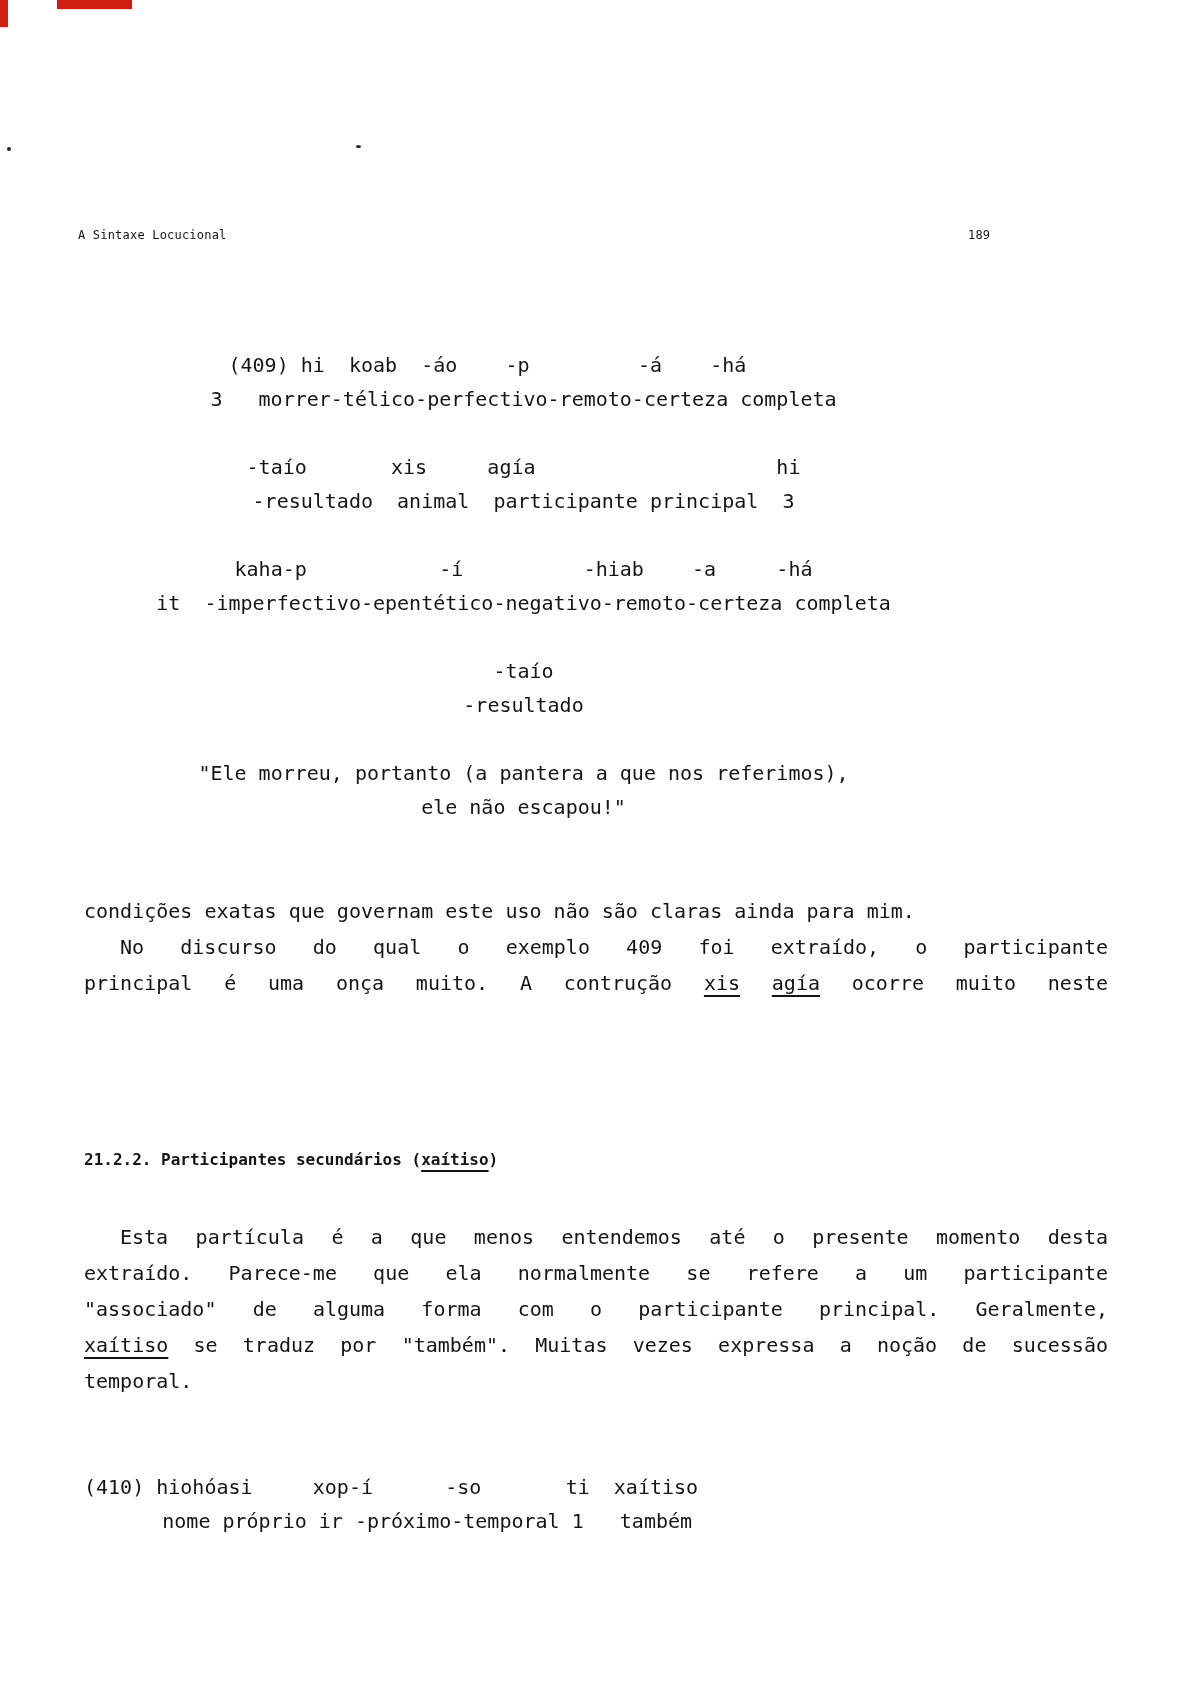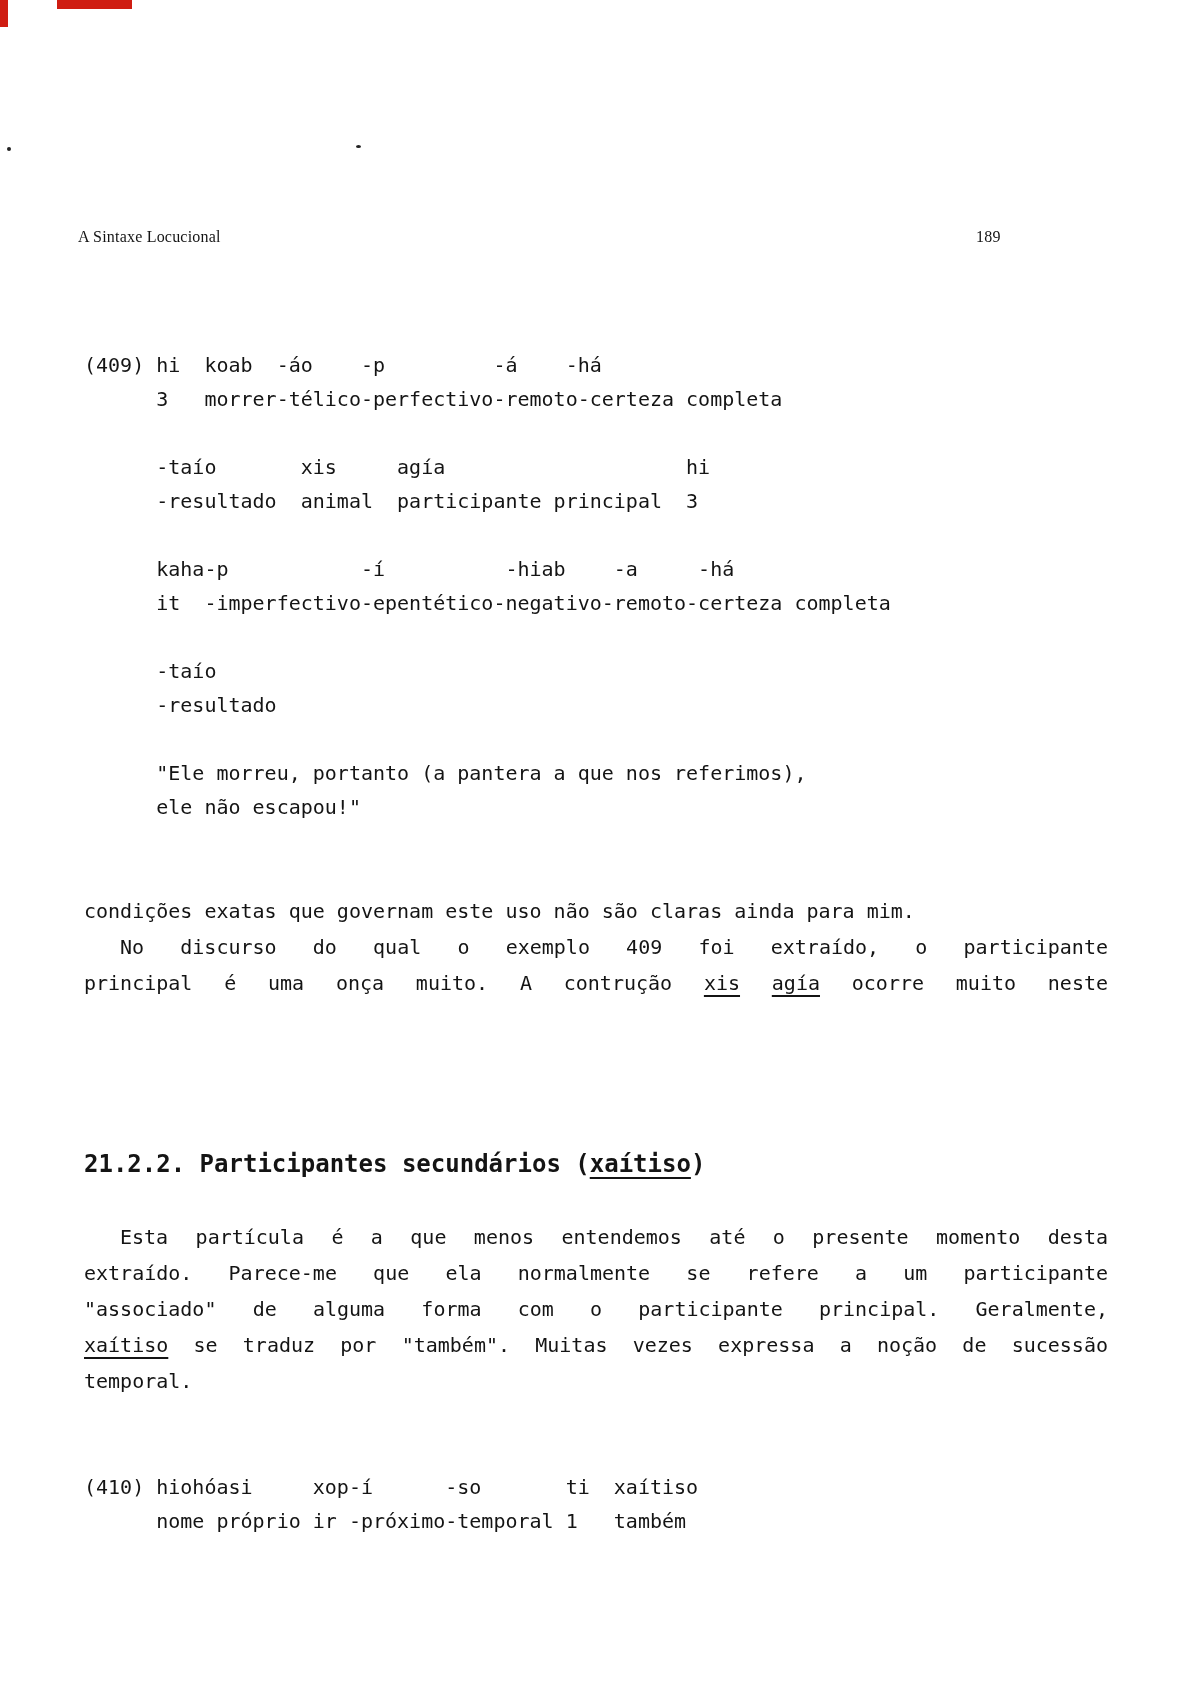--- a/index.html
+++ b/index.html
@@ -6,48 +6,49 @@
   .page{
     position:relative;
     width:1184px;height:1702px;
     background:#ffffff;
     overflow:hidden;
     font-family:"DejaVu Sans Mono","Liberation Mono",monospace;
     color:#141414;
   }
   .abs{position:absolute;}
   
-  .hdr{top:228px;font-size:16px;letter-spacing:0.2px;white-space:pre;font-family:Liberation Serif, serif;}
+  .hdr{top:228px;font-size:12px;letter-spacing:0.2px;white-space:pre;}
   .hdr-title{left:78px;}
-  .hdr-page{left:968px;margin-left:8px;}
+  .hdr-page{left:968px;}
   
   .ex{
     left:84px;
     font-size:20px;
     line-height:34px;
     white-space:pre;
+    text-align:center;
   }
   .ex409{top:348px;}
   .ex410{top:1459px;margin-top:11px;}
   
   .par{
     left:84px;
     width:1024px;
     font-size:20px;
     line-height:36px;
   }
   .body1{top:893px;}
   .body2{top:1219px;}
   .pline{white-space:normal;}
   .pline.just{text-align:justify;text-align-last:justify;}
   .pline.ind{text-indent:36px;}
   
   .heading{
     top:1150px;left:84px;
-    font-size:24px;font-weight:bold;
+    font-size:16px;font-weight:bold;
     white-space:pre;
   }
   .u{
     text-decoration:underline;
     text-decoration-thickness:2px;
     text-underline-offset:5px;
   }
   
   .redmark{background:#cf1d12;}
   .red-v{left:0;top:0;width:8px;height:27px;}

